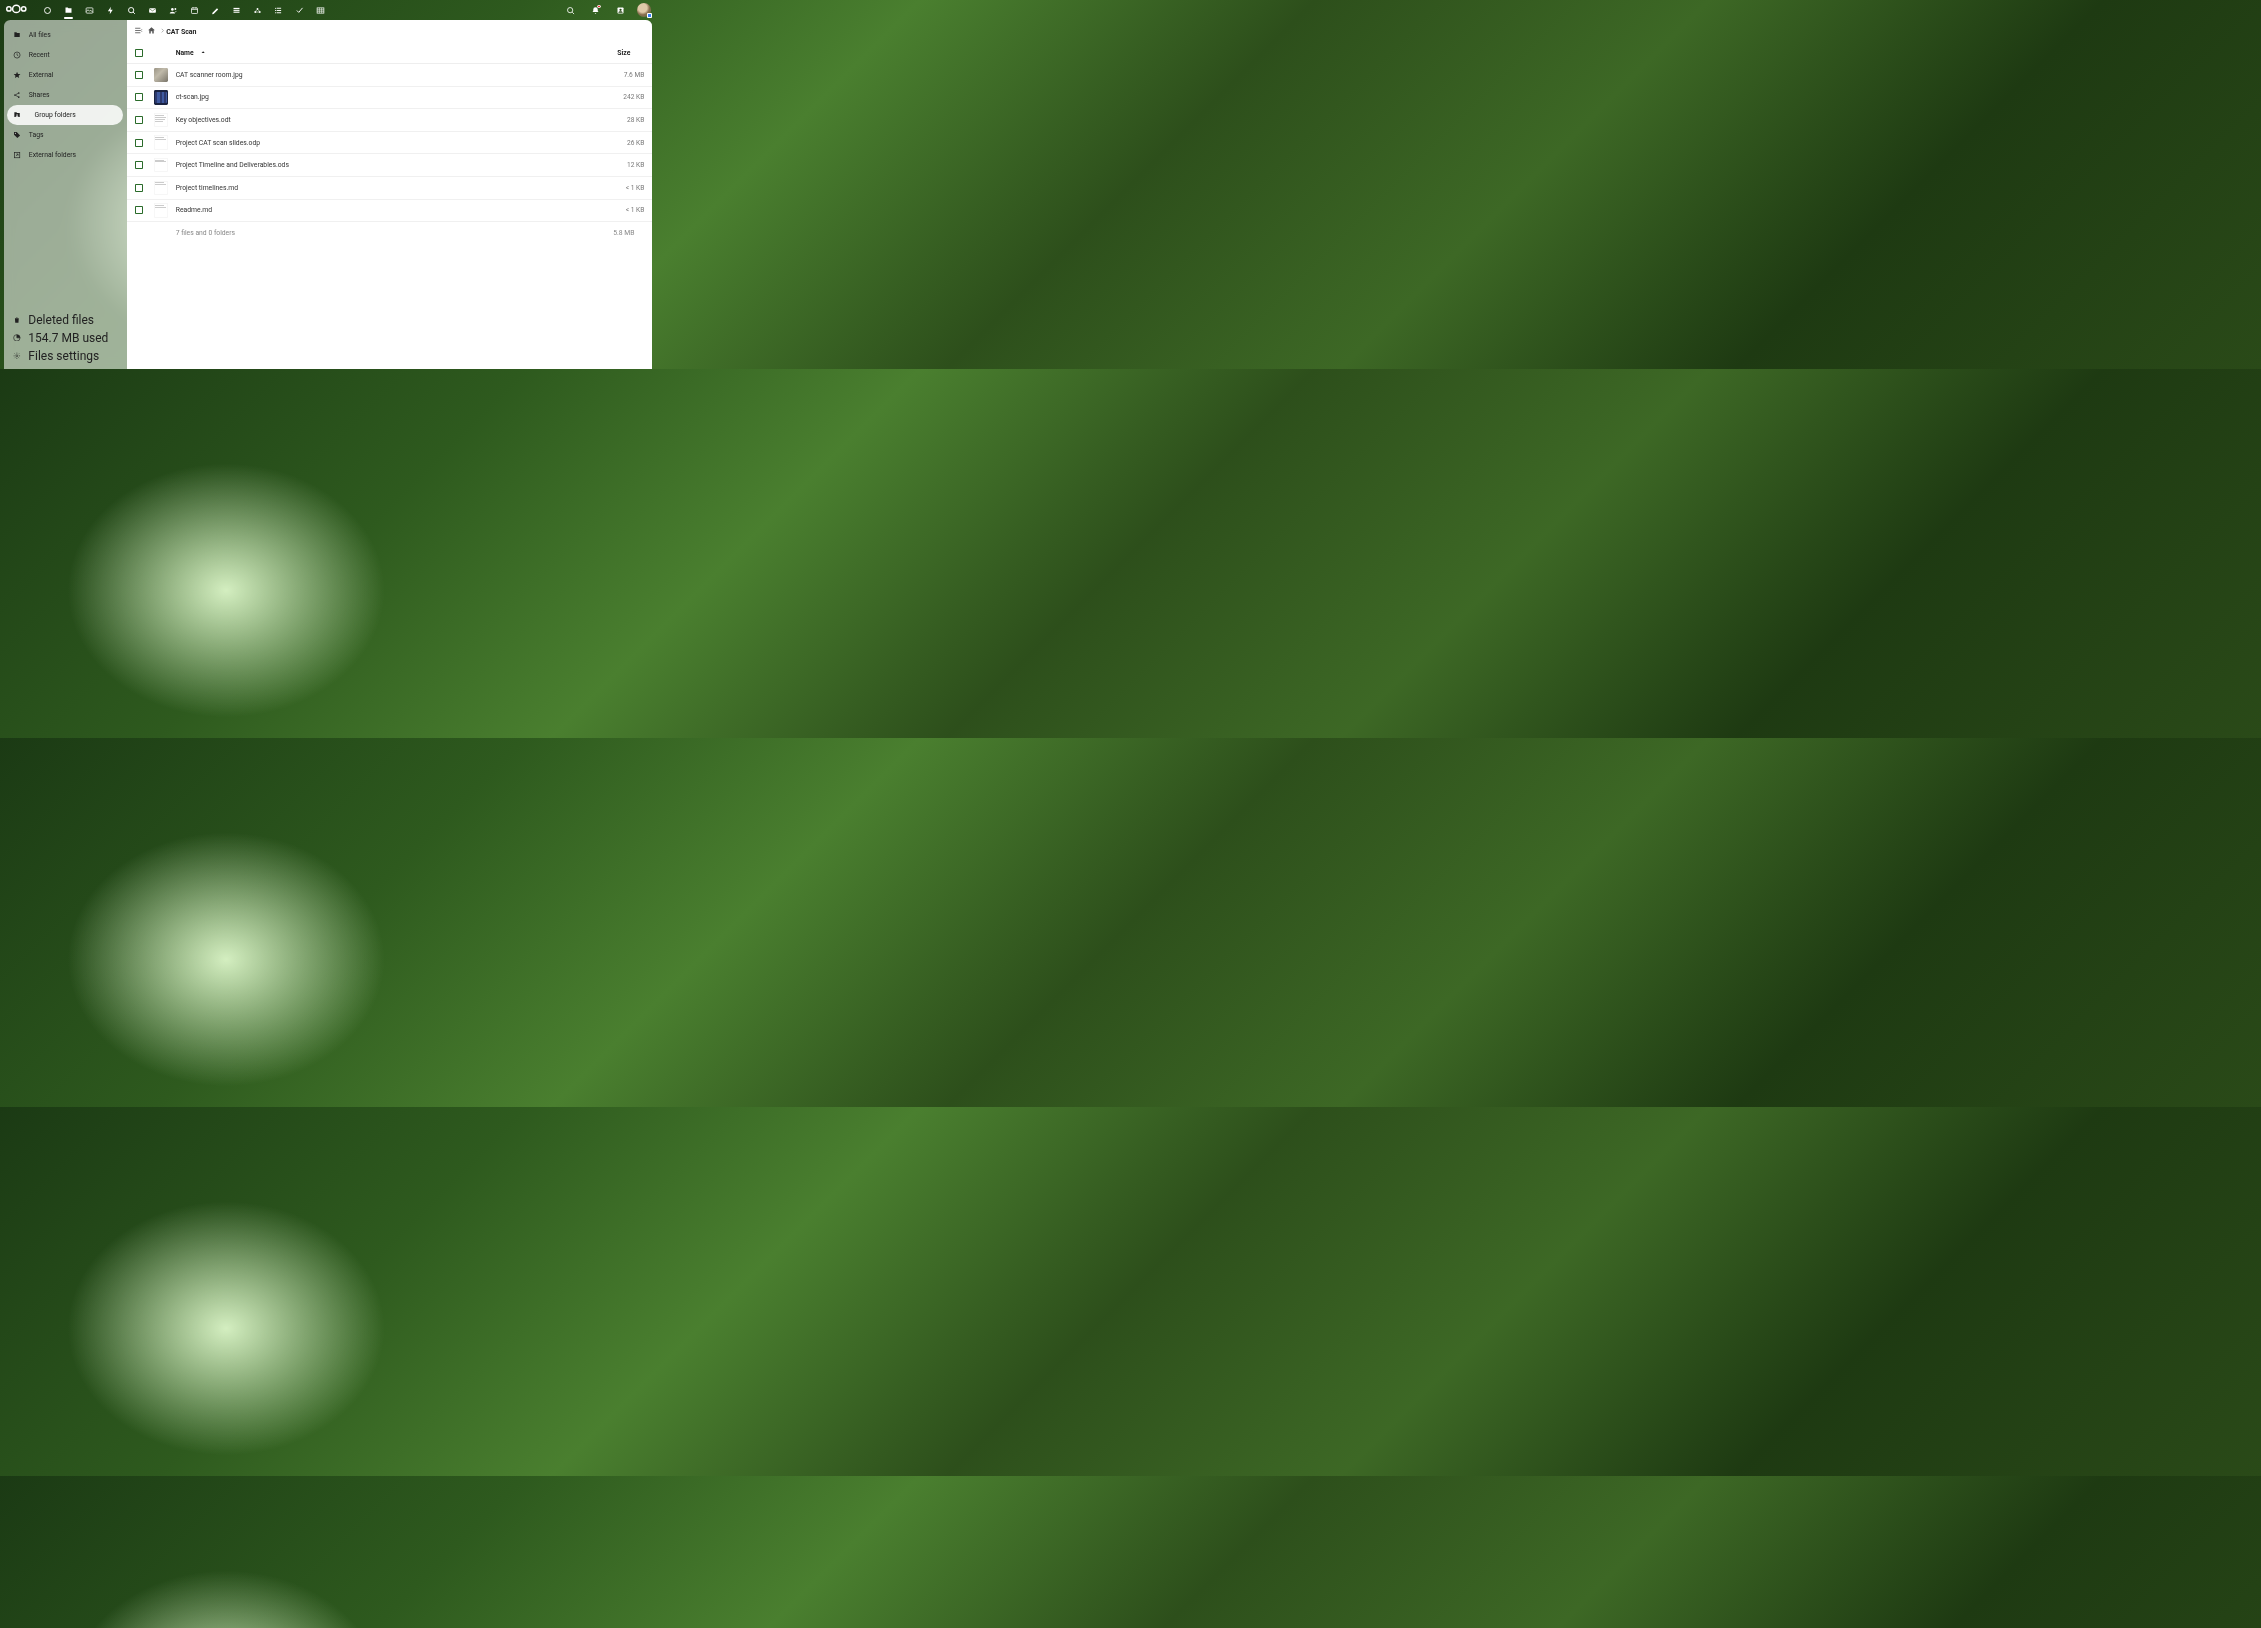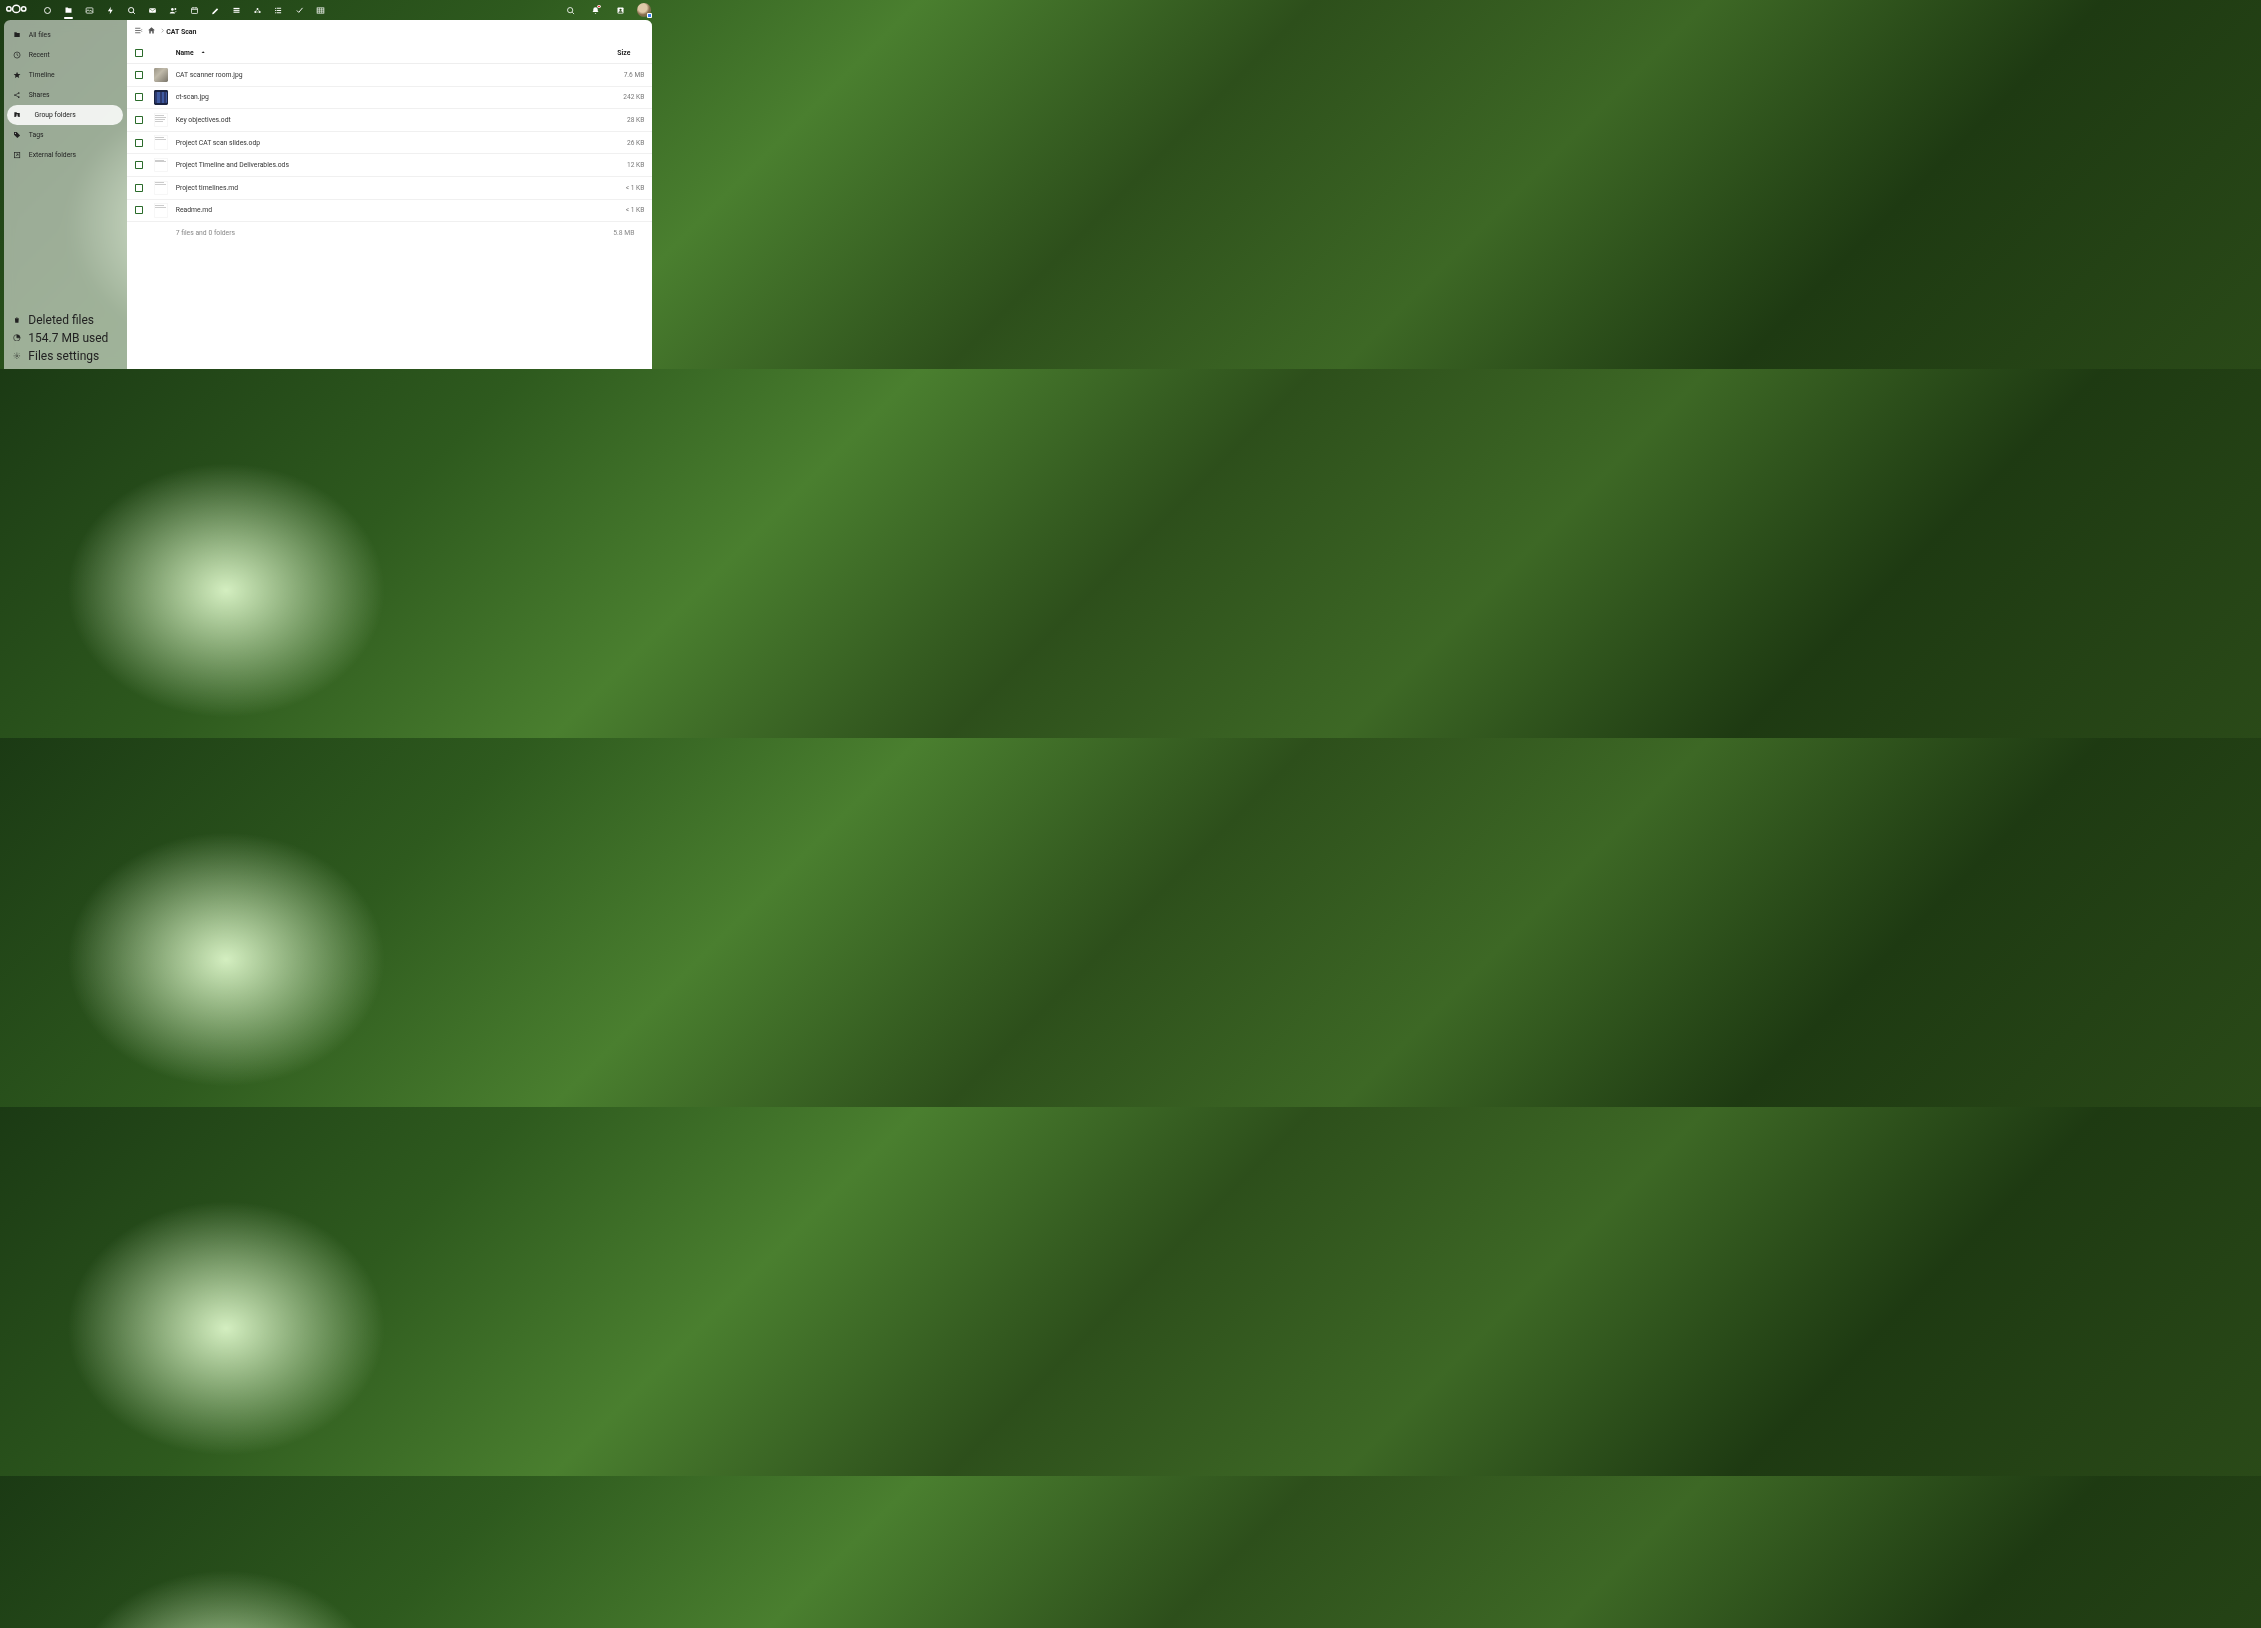--- a/index.html
+++ b/index.html
@@ -256,21 +256,21 @@
         <svg viewBox="0 0 24 24">
             <circle cx="12" cy="12" r="9" fill="none" stroke="#222" stroke-width="2"></circle>
             <path d="M12 7v5l4 3" fill="none" stroke="#222" stroke-width="2"></path>
           </svg>
         <span>Recent</span>
       </li>
       <li class="nav-item">
         <svg viewBox="0 0 24 24">
             <path d="M12 2l2.8 6.6 7.2.6-5.4 4.8 1.7 7-6.3-3.8L5.7 21l1.7-7L2 9.2l7.2-.6z"></path>
           </svg>
-        <span>Timeline</span>
+        <span>External</span>
       </li>
       <li class="nav-item">
         <svg viewBox="0 0 24 24">
             <circle cx="6" cy="12" r="2.5"></circle>
             <circle cx="17" cy="6" r="2.5"></circle>
             <circle cx="17" cy="18" r="2.5"></circle>
             <path d="M8 11l7-4M8 13l7 4" stroke="#222" stroke-width="2"></path>
           </svg>
         <span>Shares</span>
       </li>

